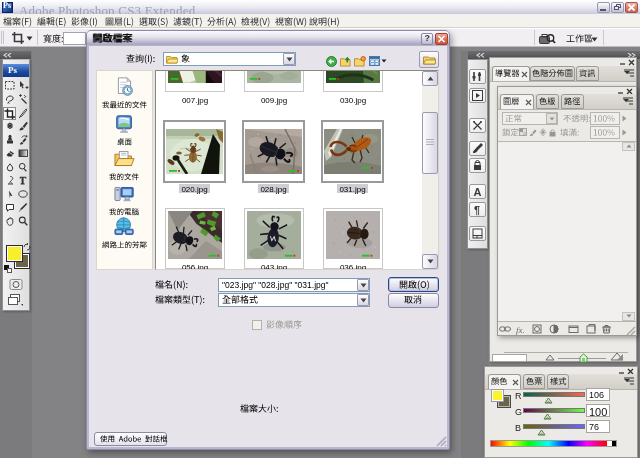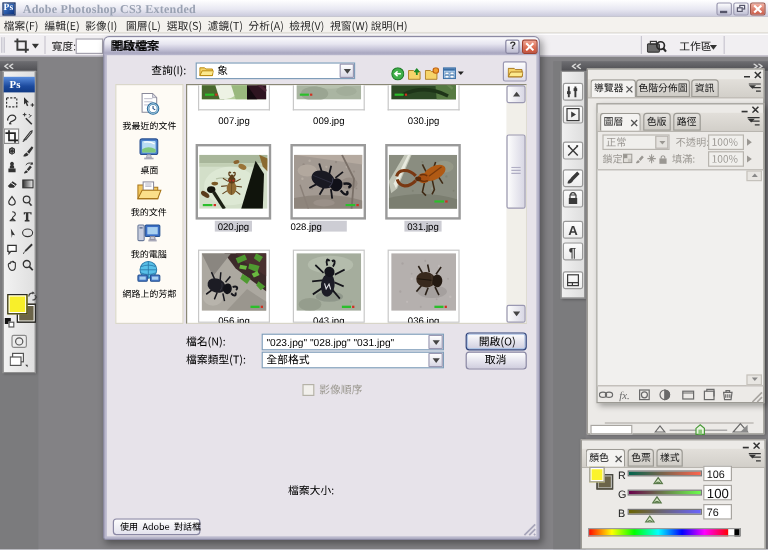--- a/index.html
+++ b/index.html
@@ -3,21 +3,21 @@
 *{margin:0;padding:0;box-sizing:border-box}
 body{font-family:"Liberation Sans",sans-serif;width:640px;height:458px;overflow:hidden}
 #app{position:relative;width:640px;height:458px;background:#838285;overflow:hidden}
 .abs{position:absolute}
 </style></head><body>
 <div id="app">
 
 <div class="abs" style="left:0;top:0;width:640px;height:14px;background:linear-gradient(#ffffff,#e8e8f2 55%,#c8c8da)"></div>
 <div class="abs" style="left:2px;top:2px;width:11px;height:11px;background:linear-gradient(135deg,#4a86d8,#0a2f7c);border:1px solid #06235e"></div>
 <div class="abs" style="left:3px;top:1px;width:11px;height:11px;color:#fff;font-size:8px;font-weight:bold;font-family:'Liberation Serif',serif">Ps</div>
-<div class="abs" style="left:19px;top:2.5px;font-family:'Liberation Serif',serif;font-size:10px;font-weight:bold;color:#99a1b2;letter-spacing:.2px">Adobe Photoshop CS3 Extended</div>
+<div class="abs" style="left:19px;top:2.5px;font-family:'Liberation Serif',serif;font-size:13px;font-weight:normal;color:#99a1b2;letter-spacing:.2px">Adobe Photoshop CS3 Extended</div>
 <div class="abs" style="left:597px;top:2px;width:13px;height:11px;border:1px solid #9a98b0;border-radius:2px;background:linear-gradient(#fdfdfe,#d8d8e6 60%,#c0c0d4)"></div><div class="abs" style="left:600px;top:9px;width:6px;height:2px;background:#55556a"></div>
 <div class="abs" style="left:611px;top:2px;width:13px;height:11px;border:1px solid #9a98b0;border-radius:2px;background:linear-gradient(#fdfdfe,#d8d8e6 60%,#c0c0d4)"></div><div class="abs" style="left:616px;top:4px;width:5px;height:4px;border:1px solid #55556a"></div><div class="abs" style="left:614px;top:6px;width:5px;height:4px;border:1px solid #55556a;background:#e8e8f2"></div>
 <div class="abs" style="left:625px;top:2px;width:13px;height:11px;border:1px solid #a05548;border-radius:2px;background:linear-gradient(#f4b2a4,#dd7e6c 55%,#cc604c)"></div>
 <svg class="abs" style="left:625px;top:2px" width="13" height="11">
       <path d="M3.5 2.5 L9.5 8.5 M9.5 2.5 L3.5 8.5" stroke="#fff" stroke-width="1.8"></path>
     </svg>
 <div class="abs" style="left:0;top:14px;width:640px;height:14px;background:#f4f2ee;border-bottom:1px solid #d7d4cc"></div>
 <svg style="position:absolute;left:3px;top:16.5px;overflow:visible" width="29" height="11">
       <path transform="translate(0,7.9)" d="M4.8 -4.4H7.1V-3.6H4.8ZM4.2 -4.9V-3.1H7.8V-4.9ZM1.7 -7.6V-5.6H0.5V-5.0H1.6C1.4 -3.8 0.8 -2.3 0.3 -1.6C0.4 -1.4 0.5 -1.2 0.6 -1.0C1.0 -1.6 1.4 -2.5 1.7 -3.5V0.7H2.3V-3.5C2.5 -3.1 2.9 -2.5 3.0 -2.2L3.3 -2.7C3.2 -3.0 2.5 -4.0 2.3 -4.3V-5.0H3.2V-5.6H2.3V-7.6ZM5.6 -0.9V-0.2H4.2V-0.9ZM6.2 -0.9H7.6V-0.2H6.2ZM5.6 -1.4H4.2V-2.1H5.6ZM6.2 -1.4V-2.1H7.6V-1.4ZM3.6 -2.6V0.7H4.2V0.4H7.6V0.7H8.3V-2.6ZM7.5 -7.5C7.3 -7.1 7.1 -6.6 6.9 -6.3L7.3 -6.1H6.2V-7.6H5.6V-6.1H4.3L4.9 -6.3C4.8 -6.6 4.5 -7.1 4.3 -7.4L3.7 -7.2C4.0 -6.9 4.2 -6.4 4.3 -6.1H3.3V-4.6H3.9V-5.6H7.9V-4.6H8.5V-6.1H7.4C7.6 -6.4 7.8 -6.8 8.1 -7.3Z M11.7 -1.3C11.2 -0.8 10.4 -0.3 9.6 -0.0C9.7 0.1 10.0 0.3 10.1 0.4C10.9 0.1 11.9 -0.5 12.4 -1.1ZM14.5 -1.0C15.3 -0.6 16.4 0.0 16.9 0.5L17.4 0.0C16.8 -0.4 15.8 -1.0 15.0 -1.4ZM9.5 -2.1V-1.5H13.1V0.7H13.8V-1.5H17.5V-2.1H13.8V-2.8H13.1V-2.1ZM12.9 -7.4C13.0 -7.3 13.1 -7.1 13.2 -6.9H9.7V-5.6H10.4V-6.3H16.7V-5.6H17.3V-6.9H14.0C13.9 -7.1 13.7 -7.4 13.6 -7.6ZM14.8 -4.7C14.4 -4.4 14.1 -4.1 13.6 -3.9C13.0 -4.0 12.4 -4.1 11.8 -4.2C12.0 -4.3 12.2 -4.5 12.4 -4.7ZM10.7 -3.8C11.4 -3.7 12.0 -3.6 12.6 -3.5C11.8 -3.3 10.8 -3.2 9.6 -3.1C9.7 -3.0 9.7 -2.8 9.8 -2.6C11.5 -2.7 12.8 -2.9 13.7 -3.3C14.9 -3.0 15.9 -2.7 16.7 -2.5L17.4 -2.9C16.6 -3.2 15.6 -3.4 14.5 -3.7C14.9 -4.0 15.3 -4.3 15.6 -4.7H17.5V-5.3H15.9C15.9 -5.4 16.0 -5.6 16.0 -5.8L15.4 -5.9C15.3 -5.7 15.2 -5.5 15.1 -5.3H12.9C13.1 -5.5 13.3 -5.8 13.5 -6.0L12.8 -6.2C12.6 -5.9 12.4 -5.6 12.1 -5.3H9.6V-4.7H11.6C11.3 -4.4 11.0 -4.1 10.7 -3.8Z M20.2 1.8 20.7 1.5C19.9 0.3 19.5 -1.3 19.5 -2.8C19.5 -4.3 19.9 -5.8 20.7 -7.1L20.2 -7.4C19.3 -6.0 18.8 -4.6 18.8 -2.8C18.8 -1.0 19.3 0.4 20.2 1.8Z M22.0 0.0H22.8V-3.0H25.3V-3.7H22.8V-5.9H25.7V-6.6H22.0Z M26.9 1.8C27.7 0.4 28.2 -1.0 28.2 -2.8C28.2 -4.6 27.7 -6.0 26.9 -7.4L26.4 -7.1C27.2 -5.8 27.5 -4.3 27.5 -2.8C27.5 -1.3 27.2 0.3 26.4 1.5Z" fill="#2a2a2a"></path>
     </svg>
@@ -418,21 +418,21 @@
         </g>
 <ellipse cx="0" cy="4" rx="7" ry="10" fill="#191922"></ellipse>
         <ellipse cx="0" cy="-8" rx="5.5" ry="5" fill="#101018"></ellipse>
 <path d="M-4 -3 Q0 -5 4 -3" stroke="#3a3a4c" stroke-width="1" fill="none"></path>
         <path d="M0 -4 V13" stroke="#2e2e3e" stroke-width="0.8"></path>
       </g>
       <rect x="43" y="41" width="8" height="1.8" fill="#2bbf2b"></rect>
       <rect x="52" y="41" width="2" height="1.8" fill="#d03020"></rect>
     </svg>
 <div class="abs" style="left:258px;top:184px;width:31px;height:9px;background:#cdcdd4"></div>
-<div class="abs" style="left:242px;top:184.5px;width:63px;font-size:8px;color:#000">028.jpg</div>
+<div class="abs" style="left:242px;top:184.5px;width:63px;text-align:center;font-size:8px;color:#000">028.jpg</div>
 <div class="abs" style="left:321px;top:120px;width:63px;height:63px;background:#fff;border:2px solid #9a9a9a"></div>
 <svg class="abs" style="left:324px;top:129px" width="57" height="45" viewBox="0 0 57 45" preserveAspectRatio="none">
       <rect width="57" height="45" fill="#8a8d80"></rect>
       <g fill="#767968" opacity="0.5">
         <circle cx="10" cy="10" r="1"></circle>
         <circle cx="28" cy="6" r="0.9"></circle>
         <circle cx="48" cy="18" r="1"></circle>
         <circle cx="20" cy="30" r="0.9"></circle>
         <circle cx="40" cy="40" r="1"></circle>
         <circle cx="54" cy="30" r="0.8"></circle>

